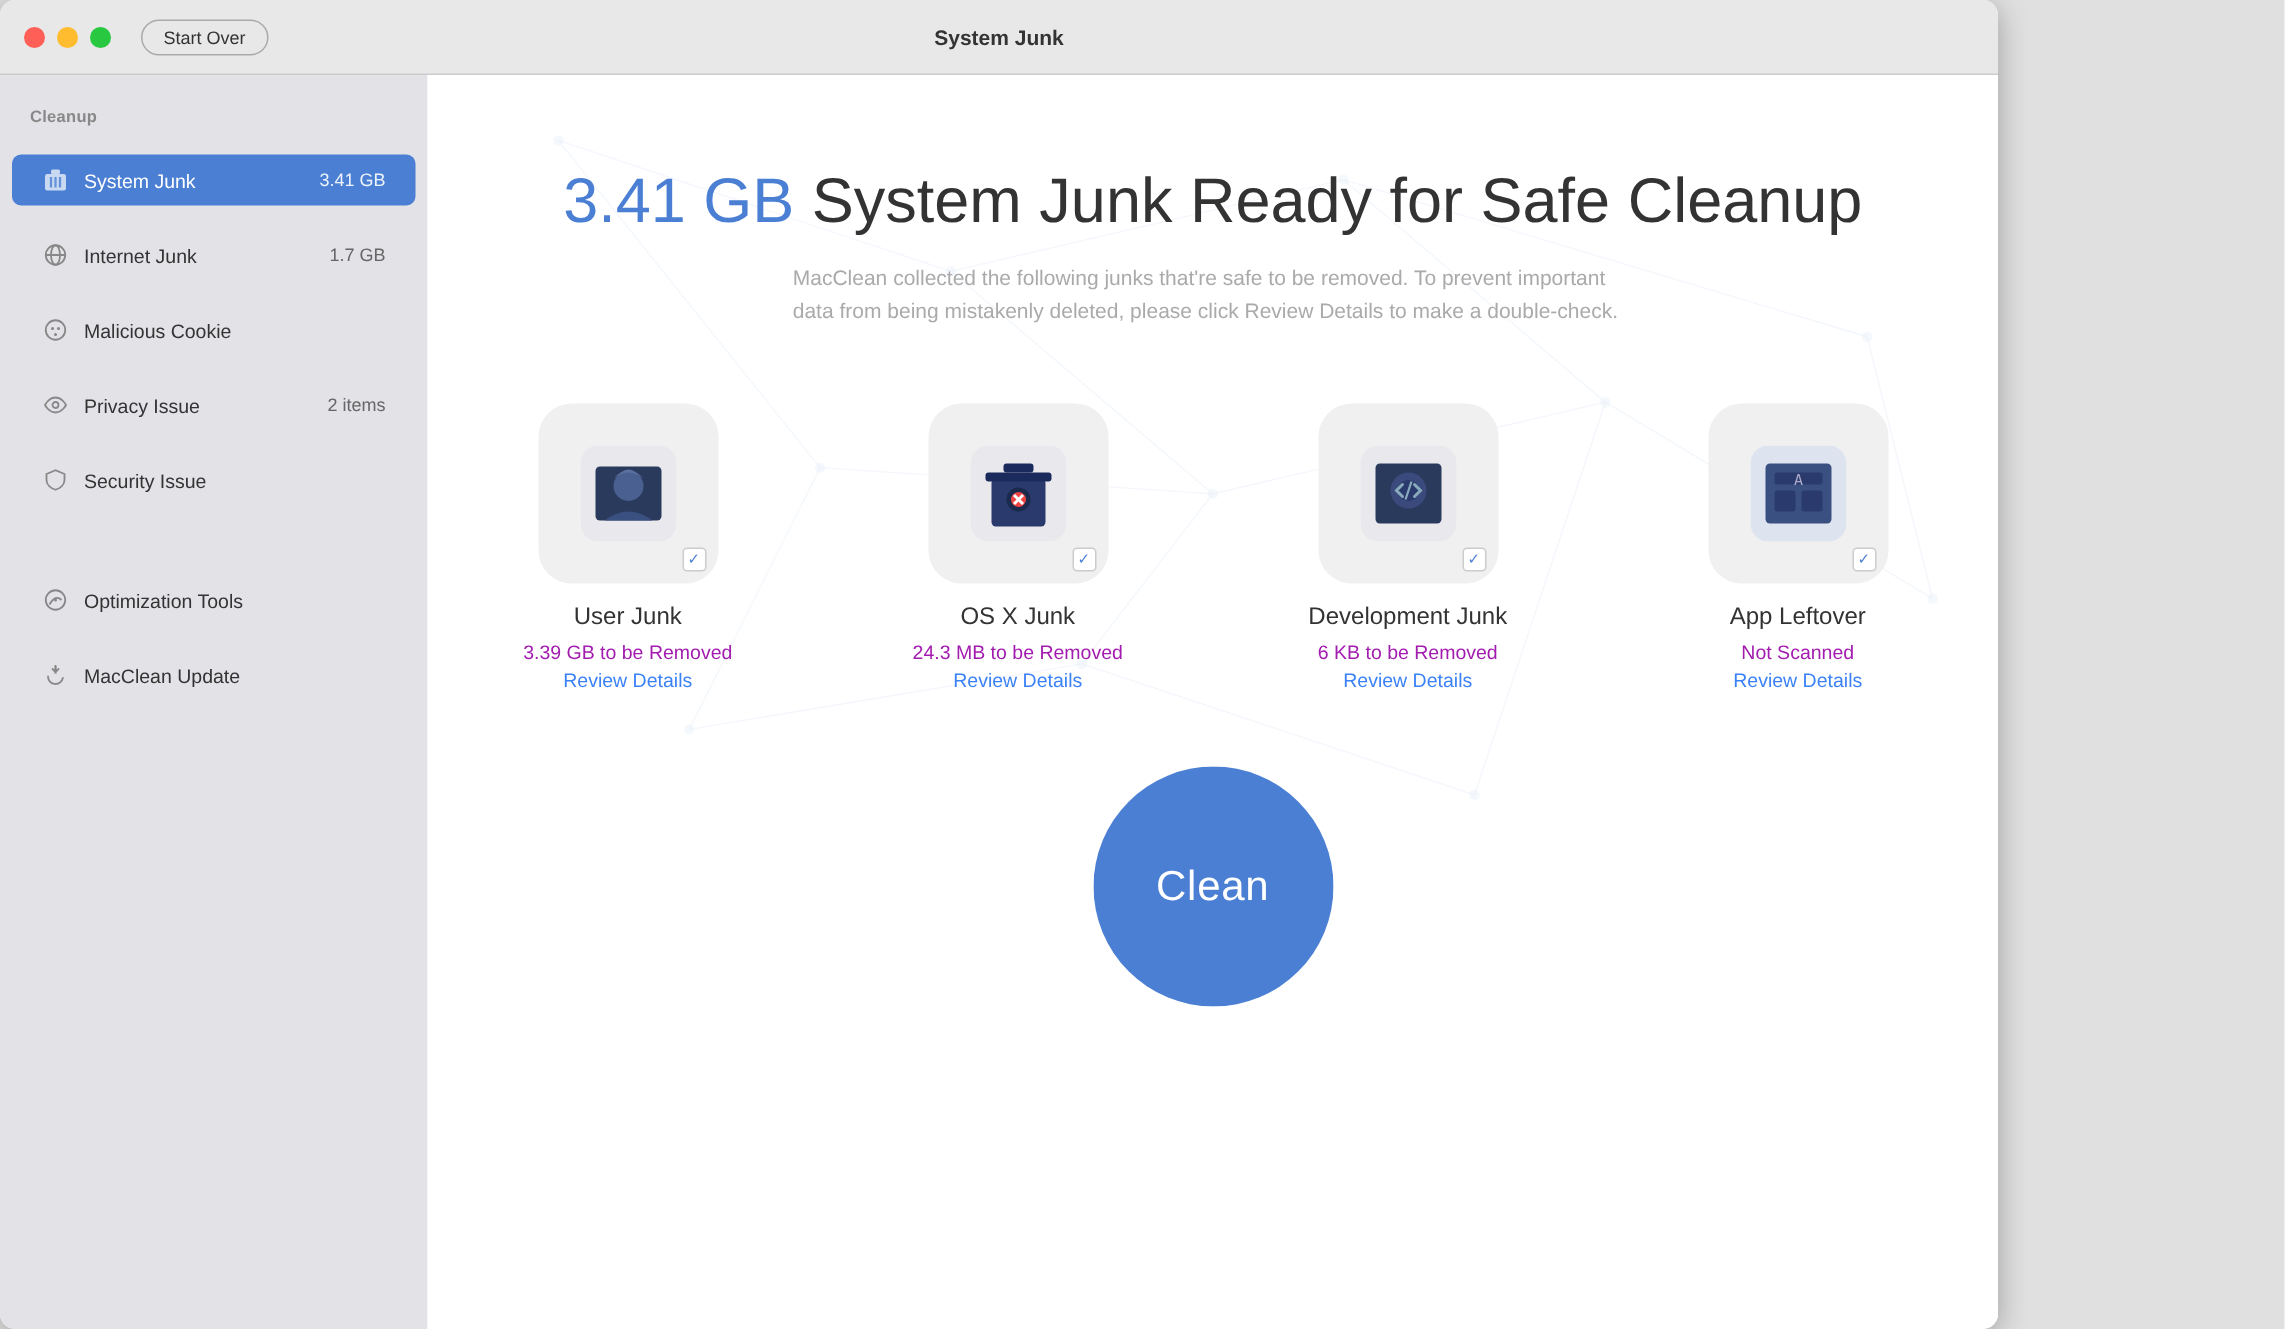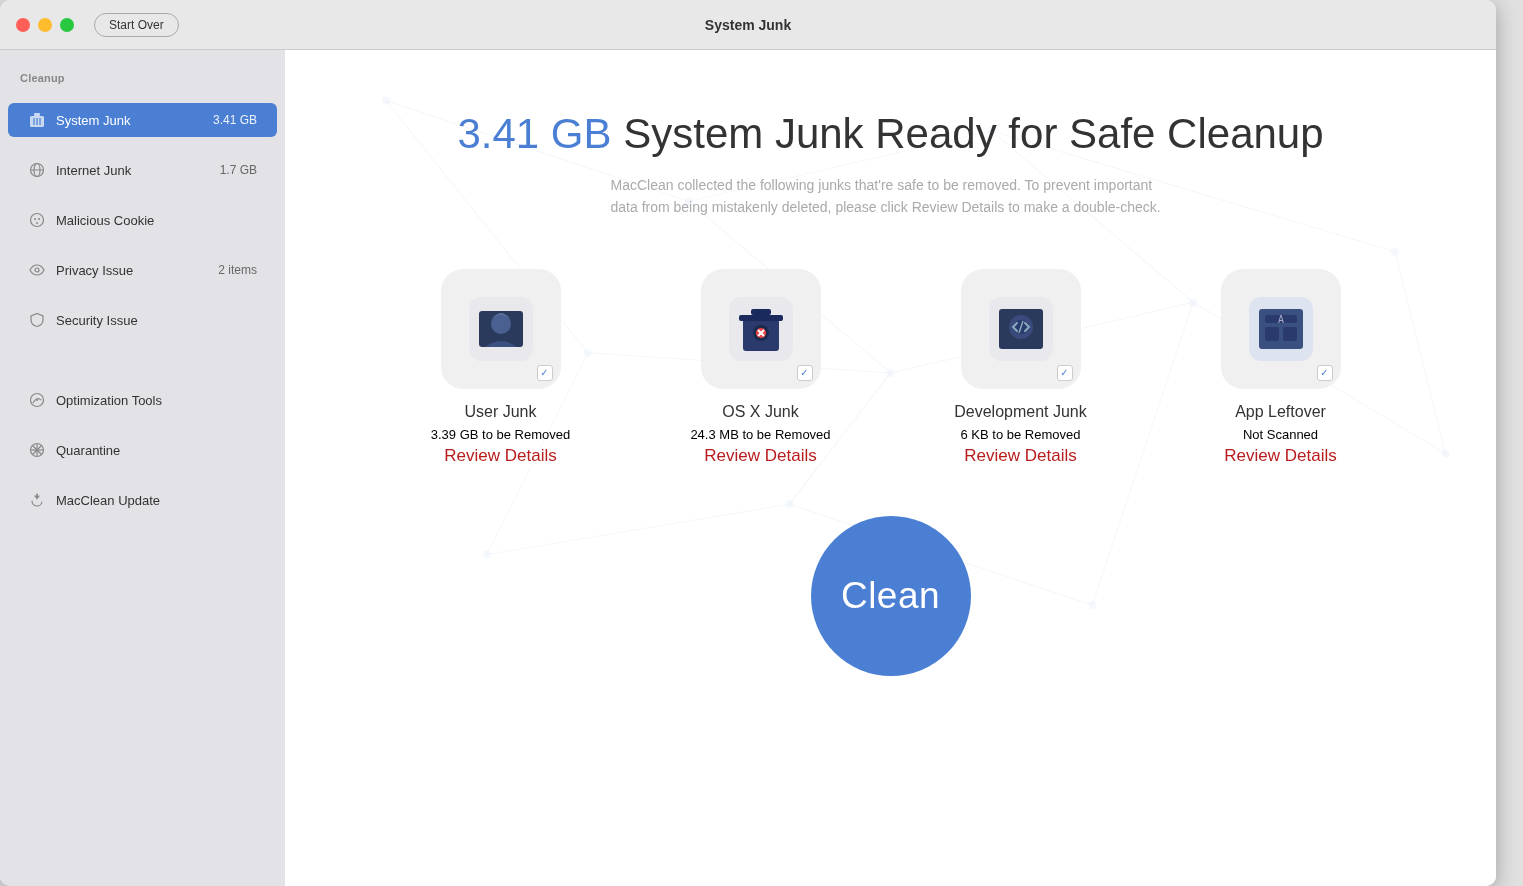--- a/index.html
+++ b/index.html
@@ -4,21 +4,21 @@
   <style>
     * { margin: 0; padding: 0; box-sizing: border-box; }
     body {
       font-family: -apple-system, BlinkMacSystemFont, "Helvetica Neue", Arial, sans-serif;
       background: #e0e0e0;
       width: 1523px;
       height: 886px;
       overflow: hidden;
     }
     .window {
-      width: 1496px;
+      width: 1332px;
       height: 886px;
       background: #f5f5f5;
       border-radius: 10px;
       overflow: hidden;
       display: flex;
       flex-direction: column;
       box-shadow: 0 4px 20px rgba(0,0,0,0.3);
     }
     .titlebar {
       background: #e8e8e8;
@@ -208,41 +208,41 @@
       color: #4a7fd4;
     }
     .card-title {
       font-size: 16px;
       color: #333;
       text-align: center;
       margin-bottom: 6px;
     }
     .card-size {
       font-size: 13px;
-      color: #000000;
+      color: #a21caf;
       text-align: center;
       margin-bottom: 4px;
     }
     .card-link {
-      font-size: 17px;
-      color: #b91c1c;
+      font-size: 13px;
+      color: #3b82f6;
       cursor: pointer;
       text-align: center;
     }
     
     .clean-button {
       width: 160px;
       height: 160px;
       border-radius: 50%;
       background: #4a7fd4;
       border: 8px solid rgba(74,127,212,0.25);
       display: flex;
       align-items: center;
       justify-content: center;
-      font-size: 37px;
+      font-size: 28px;
       color: white;
       cursor: pointer;
       font-weight: 400;
       letter-spacing: 0.5px;
     }
     
     .icon-user-junk {
       width: 64px;
       height: 64px;
     }
@@ -344,32 +344,20 @@
         <div class="sidebar-icon">
           <svg width="16" height="16" viewBox="0 0 16 16" fill="none">
             <circle cx="8" cy="8" r="6.5" stroke="#888" stroke-width="1.2"></circle>
             <path d="M4 11 Q8 4 12 8" stroke="#888" stroke-width="1.2" fill="none"></path>
             <circle cx="8" cy="8" r="1" fill="#888"></circle>
           </svg>
         </div>
         <span class="sidebar-item-label">Optimization Tools</span>
       </div>
 
-      <div class="sidebar-item">
-        <div class="sidebar-icon">
-          <svg width="16" height="16" viewBox="0 0 16 16" fill="none">
-            <circle cx="8" cy="8" r="6.5" stroke="#888" stroke-width="1.2"></circle>
-            <line x1="8" y1="2" x2="8" y2="14" stroke="#888" stroke-width="1.2"></line>
-            <line x1="2" y1="8" x2="14" y2="8" stroke="#888" stroke-width="1.2"></line>
-            <line x1="3.5" y1="3.5" x2="12.5" y2="12.5" stroke="#888" stroke-width="1.2"></line>
-            <line x1="12.5" y1="3.5" x2="3.5" y2="12.5" stroke="#888" stroke-width="1.2"></line>
-          </svg>
-        </div>
-        <span class="sidebar-item-label">Quarantine</span>
-      </div>
 
       <div class="sidebar-item">
         <div class="sidebar-icon">
           <svg width="16" height="16" viewBox="0 0 16 16" fill="none">
             <path d="M8 2v4l2-2" stroke="#888" stroke-width="1.2" stroke-linecap="round"></path>
             <path d="M8 2v4l-2-2" stroke="#888" stroke-width="1.2" stroke-linecap="round"></path>
             <path d="M3 9a5 5 0 009.9 1" stroke="#888" stroke-width="1.2" fill="none" stroke-linecap="round"></path>
           </svg>
         </div>
         <span class="sidebar-item-label">MacClean Update</span>

